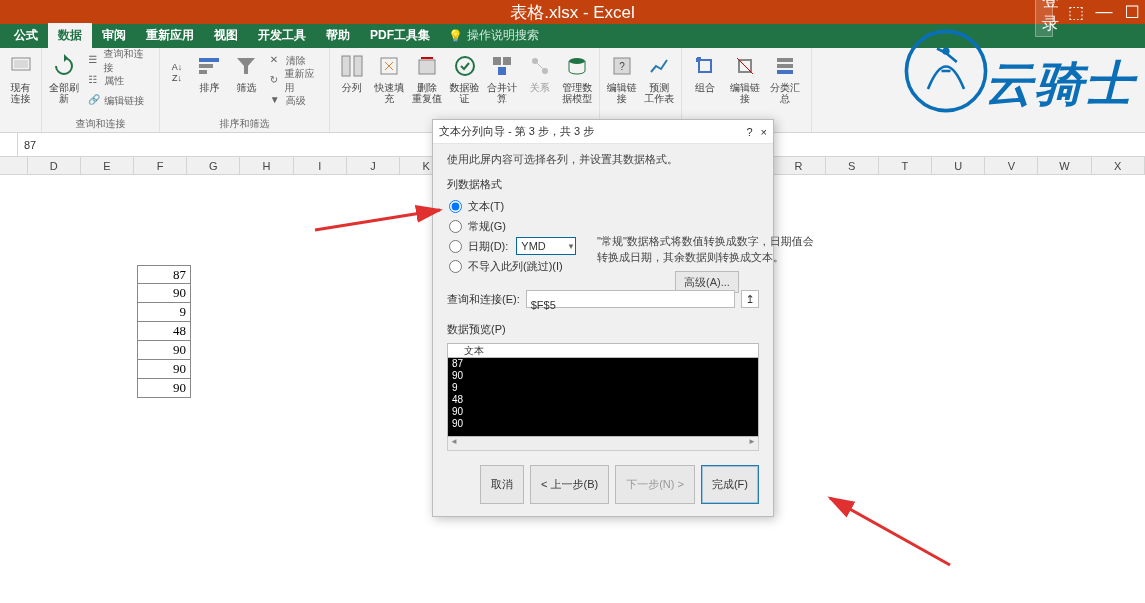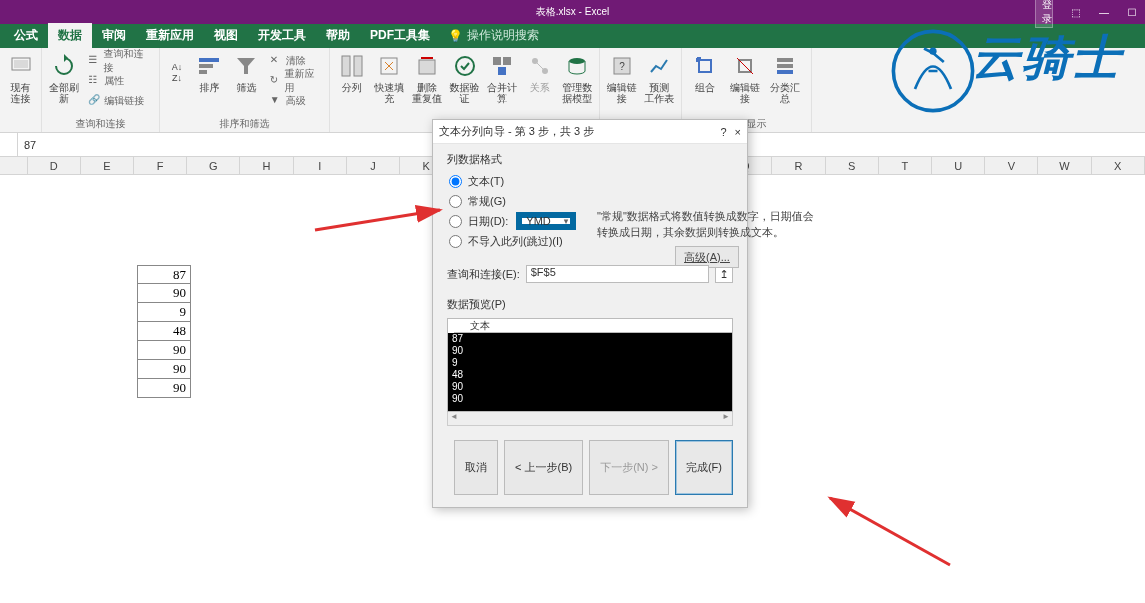--- a/index.html
+++ b/index.html
@@ -1,19 +1,19 @@
 <!DOCTYPE html>
 <html><head>
 <meta charset="utf-8">
 <style>
 * { margin: 0; padding: 0; box-sizing: border-box; font-family: "Microsoft YaHei", "SimSun", sans-serif; }
 body { width: 1145px; height: 603px; background: #fff; position: relative; overflow: hidden; font-size: 11px; }
 
 
-.titlebar { height: 20px; background: #701a75; color: #fff; display: flex; align-items: center; justify-content: space-between; padding: 12px 4px; font-size: 10px; }
+.titlebar { height: 20px; background: #c2410c; color: #fff; display: flex; align-items: center; justify-content: space-between; padding: 12px 4px; font-size: 17px; }
 .titlebar .title { position: absolute; left: 50%; transform: translateX(-50%); }
 .titlebar .winbuttons { display: flex; gap: 10px; align-items: center; }
 .titlebar .winbuttons span { width: 18px; text-align: center; }
 .login-btn { background: rgba(255,255,255,0.15); padding: 1px 6px; border: 1px solid rgba(255,255,255,0.3); margin-right: 4px; }
 
 
 .tabstrip { height: 24px; background: #217346; display: flex; align-items: flex-end; padding-left: 4px; color: #fff; font-size: 12px; }
 .tabstrip .tab { padding: 4px 10px; cursor: pointer; font-weight: bold; }
 .tabstrip .tab.active { background: #f3f3f3; color: #217346; }
 .tell-me { display: flex; align-items: center; padding: 4px 8px; color: #cfe8db; }
@@ -38,53 +38,53 @@
 
 .gridwrap { position: relative; height: 450px; background: #fff; }
 .colheaders { display: flex; height: 18px; border-bottom: 1px solid #d4d4d4; background: #f0f0f0; }
 .colheaders .ch { width: 54px; text-align: center; font-size: 11px; color: #444; border-right: 1px solid #d4d4d4; line-height: 18px; }
 .gridbody { position: relative; }
 .datacol { position: absolute; left: 137px; top: 90px; width: 54px; }
 .datacell { height: 19px; border: 1px solid #888; border-top: none; text-align: right; padding-right: 4px; font-size: 13px; font-family: "SimSun"; line-height: 18px; }
 .datacell:first-child { border-top: 1px solid #888; }
 
 
-.dialog { position: absolute; left: 432px; top: 119px; width: 316px; background: #f0f0f0; border: 1px solid #bbb; box-shadow: 2px 2px 10px rgba(0,0,0,0.25); font-size: 11px; color: #333; }
+.dialog { position: absolute; left: 432px; top: 119px; width: 342px; background: #f0f0f0; border: 1px solid #bbb; box-shadow: 2px 2px 10px rgba(0,0,0,0.25); font-size: 11px; color: #333; }
 .dlg-title { height: 24px; display: flex; align-items: center; justify-content: space-between; padding: 0 6px; background: #fff; border-bottom: 1px solid #e5e5e5; }
 .dlg-title .tbuttons { display: flex; gap: 8px; }
 .dlg-body { padding: 8px 14px 12px; }
 .dlg-hint { margin-bottom: 10px; color: #444; }
 .dlg-section-label { color: #333; margin-bottom: 4px; }
 .radio-row { display: flex; align-items: center; gap: 4px; height: 20px; margin-left: 2px; }
 .radio-row input[type=radio] { margin-right: 2px; }
-.ymd-select { width: 60px; height: 18px; border: 6px solid #0369a1; background: #fff; margin-left: 4px; padding-left: 4px; display: inline-flex; align-items: center; position: relative; }
+.ymd-select { width: 60px; height: 18px; border: 1px solid #0369a1; background: #fff; margin-left: 4px; padding-left: 4px; display: inline-flex; align-items: center; position: relative; }
 .ymd-select::after { content: "▾"; position: absolute; right: 2px; font-size: 9px; color: #666; }
 .format-right { position: absolute; left: 150px; top: 56px; width: 220px; font-size: 11px; color: #444; line-height: 16px; }
-.adv-btn { display: inline-block; border: 1px solid #bbb; background: #e8e8e8; padding: 2px 8px; margin-top: 6px; cursor: pointer; text-decoration: underline; }
+.adv-btn { display: inline-block; border: 1px solid #bbb; background: #e8e8e8; padding: 2px 8px; margin-top: 6px; cursor: pointer; }
 .dest-row { display: flex; align-items: center; margin-top: 14px; gap: 6px; }
-.dest-input { flex: 1; border: 1px solid #bbb; background: #fff; height: 18px; padding: 0 4px; position: relative; }
+.dest-input { flex: 1; border: 1px solid #bbb; background: #fff; height: 18px; padding: 8px 4px; position: relative; }
 .dest-selector { width: 18px; height: 18px; border: 1px solid #bbb; background: #fff; display: flex; align-items: center; justify-content: center; }
 .preview-label { margin-top: 14px; margin-bottom: 6px; }
 .preview-box { border: 1px solid #bbb; background: #fff; height: 94px; }
-.preview-header { background: #fff; border-bottom: 1px solid #bbb; height: 14px; padding-left: 16px; font-size: 10px; margin-left: 6px; }
+.preview-header { background: #fff; border-bottom: 1px solid #bbb; height: 14px; padding-left: 16px; font-size: 10px; }
 .preview-data { background: #000; color: #fff; font-family: monospace; font-size: 10px; padding: 0 4px; height: 78px; overflow: hidden; line-height: 12px; }
 .preview-scrollbar { height: 14px; background: #eee; border: 1px solid #ccc; border-top: none; position: relative; }
 .preview-scrollbar::before { content: "◄"; position: absolute; left: 2px; font-size: 8px; color: #888; }
 .preview-scrollbar::after { content: "►"; position: absolute; right: 2px; font-size: 8px; color: #888; }
 .dlg-buttons { display: flex; justify-content: flex-end; gap: 6px; margin-top: 14px; }
-.dlg-btn { border: 1px solid #bbb; background: #e8e8e8; padding: 19px 10px; cursor: pointer; font-size: 11px; }
+.dlg-btn { border: 1px solid #bbb; background: #e8e8e8; padding: 11px 10px; cursor: pointer; font-size: 11px; }
 .dlg-btn.disabled { color: #999; }
 .dlg-btn.primary { border: 1px solid #2a7ab0; box-shadow: 0 0 0 1px #9cc3de inset; text-align: center; }
 .radio-block { position: relative; }
 
 
 .arrow { position: absolute; pointer-events: none; }
 
 
-.watermark { position: absolute; right: 23px; top: 26px; display: flex; align-items: flex-start; z-index: 100; }
+.watermark { position: absolute; right: 10px; top: 26px; display: flex; align-items: flex-end; z-index: 100; }
 .watermark svg { width: 90px; height: 90px; }
 .watermark-text { font-size: 48px; font-weight: bold; color: #0b6fb8; letter-spacing: 2px; font-style: italic; margin-left: -6px; }
 </style>
 </head>
 <body>
 
 <div class="titlebar">
   <span></span>
   <span class="title">表格.xlsx - Excel</span>
   <div class="winbuttons">
@@ -373,20 +373,21 @@
 
 <div class="dialog">
   <div class="dlg-title">
     <span>文本分列向导 - 第 3 步，共 3 步</span>
     <div class="tbuttons">
       <span>?</span>
       <span>×</span>
     </div>
   </div>
   <div class="dlg-body">
+    <div class="dlg-hint">使用此屏内容可选择各列，并设置其数据格式。</div>
     <div class="radio-block">
       <div class="dlg-section-label">列数据格式</div>
       <div class="radio-row">
           <input type="radio" name="fmt" checked="" style="">
           <span>文本(T)</span>
         </div>
       <div class="radio-row">
           <input type="radio" name="fmt" style="">
           <span>常规(G)</span>
         </div>

